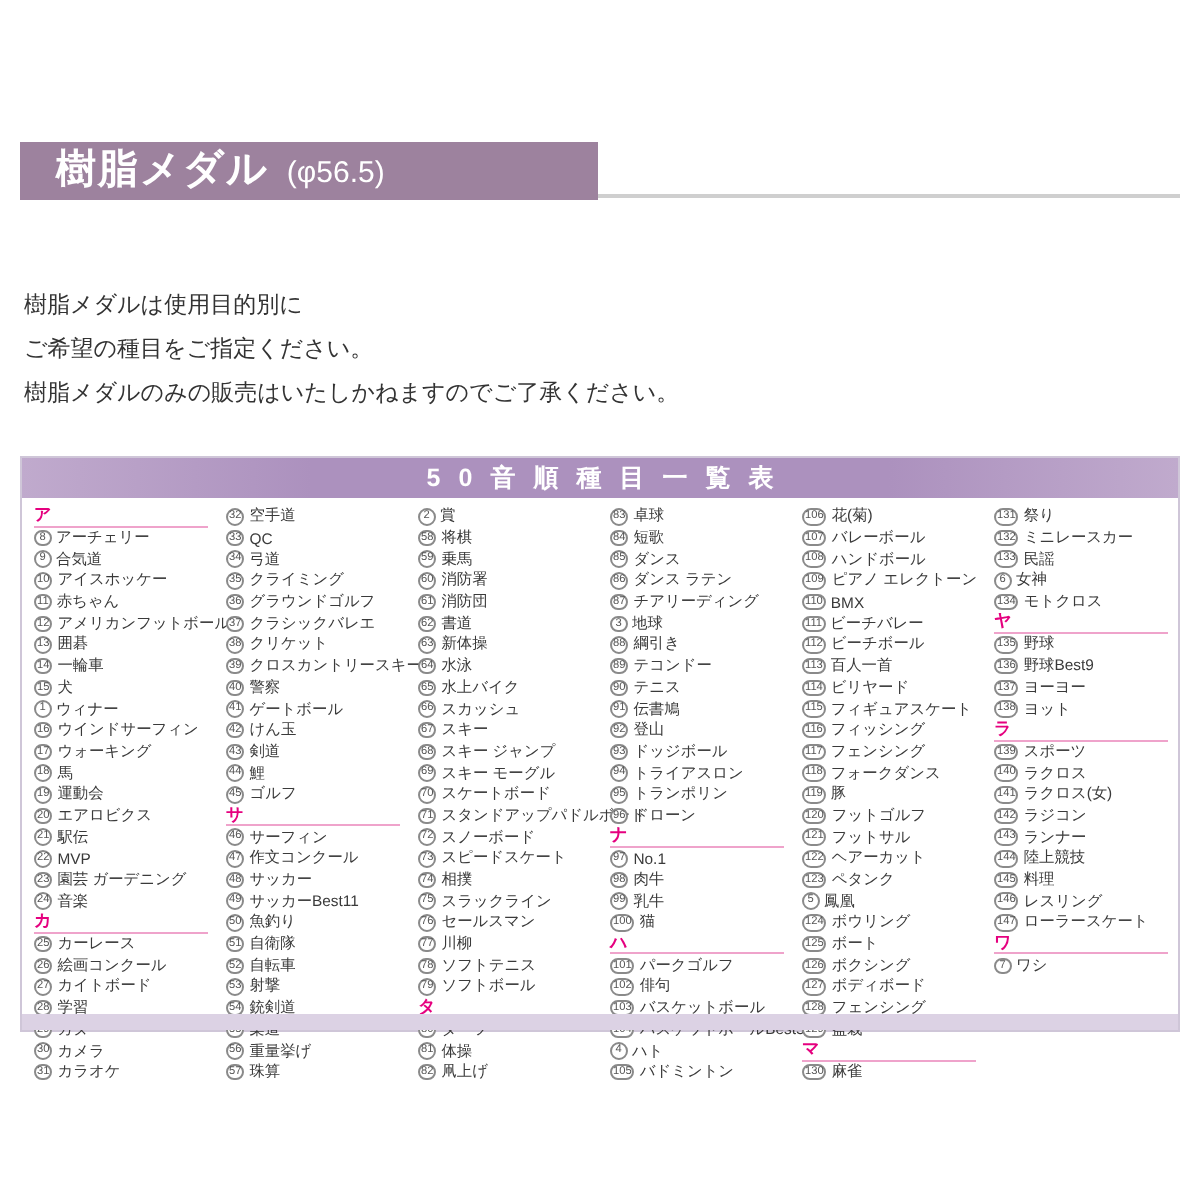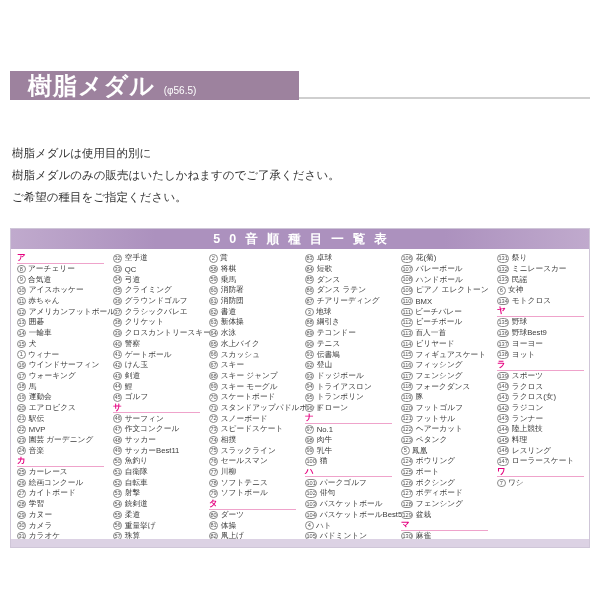--- a/index.html
+++ b/index.html
@@ -7,28 +7,28 @@
     width:600px;height:600px;position:relative;background:#ffffff;
     font-family:"Liberation Sans","DejaVu Sans",sans-serif;
     -webkit-font-smoothing:antialiased;
   }
   
   .titlebar{
     position:absolute;left:10px;top:71px;width:289px;height:29px;
     background:#9d829e;color:#fff;display:flex;align-items:baseline;
     padding-left:18px;box-sizing:border-box;
   }
-  .titlebar .t{font-size:24px;font-weight:bold;letter-spacing:1px;line-height:29px;}
-  .titlebar .s{font-size:10px;margin-left:9px;}
+  .titlebar .t{font-size:20px;font-weight:bold;letter-spacing:1px;line-height:29px;}
+  .titlebar .s{font-size:15px;margin-left:9px;}
   .hline{position:absolute;left:299px;top:97px;width:291px;height:2px;background:#cfcfcf;}
   
   .intro{position:absolute;left:12px;top:119px;font-size:11.5px;color:#333;line-height:22px;font-weight:500;margin-top:23px;}
   
   .tbl{
-    position:absolute;left:10px;top:228px;width:580px;height:320px;
+    position:absolute;left:10px;top:228px;width:580px;height:288px;
     border:1px solid #cfc6d8;box-sizing:border-box;background:#fff;
   }
   .tbl-head{
     height:20px;line-height:20px;text-align:center;color:#fff;
     font-size:12.5px;font-weight:bold;letter-spacing:9px;text-indent:9px;
     background:linear-gradient(90deg,#c0aacd 0%,#ac91be 25%,#ac91be 75%,#c0aacd 100%);
   }
   .cols{display:flex;padding:4px 0 0 6px;height:288px;box-sizing:border-box;}
   .col{width:96px;box-sizing:border-box;padding-right:5px;flex:0 0 auto;}
   .line{height:10.7px;font-size:7.7px;color:#3a3a3a;white-space:nowrap;display:flex;align-items:center;overflow:visible;}
@@ -48,22 +48,22 @@
 <body>
 
 <div class="titlebar">
   <span class="t">樹脂メダル</span>
   <span class="s">(φ56.5)</span>
 </div>
 <div class="hline"></div>
 
 <div class="intro">
   <div>樹脂メダルは使用目的別に</div>
+  <div>ご希望の種目をご指定ください。</div>
   <div>樹脂メダルのみの販売はいたしかねますのでご了承ください。</div>
-  <div>ご希望の種目をご指定ください。</div>
 </div>
 
 <div class="tbl">
   <div class="tbl-head">50音順種目一覧表</div>
   <div class="cols" id="cols">
       <div class="col">
         <div class="sec">ア</div>
         <div class="line">
           <span class="num">8</span>
           <span class="lab">アーチェリー</span>

